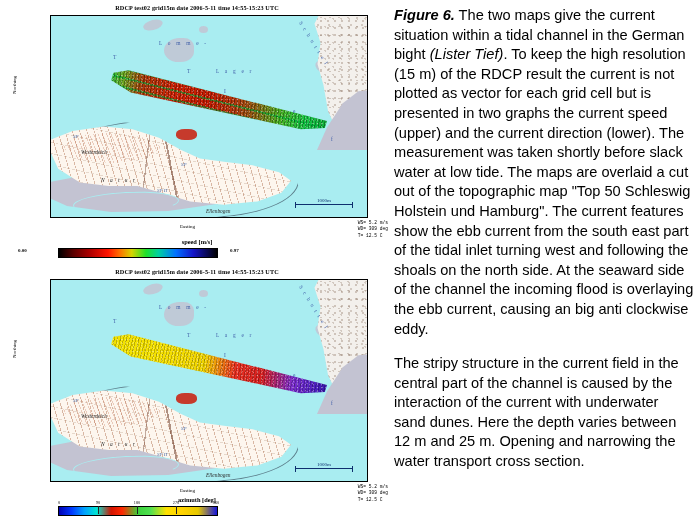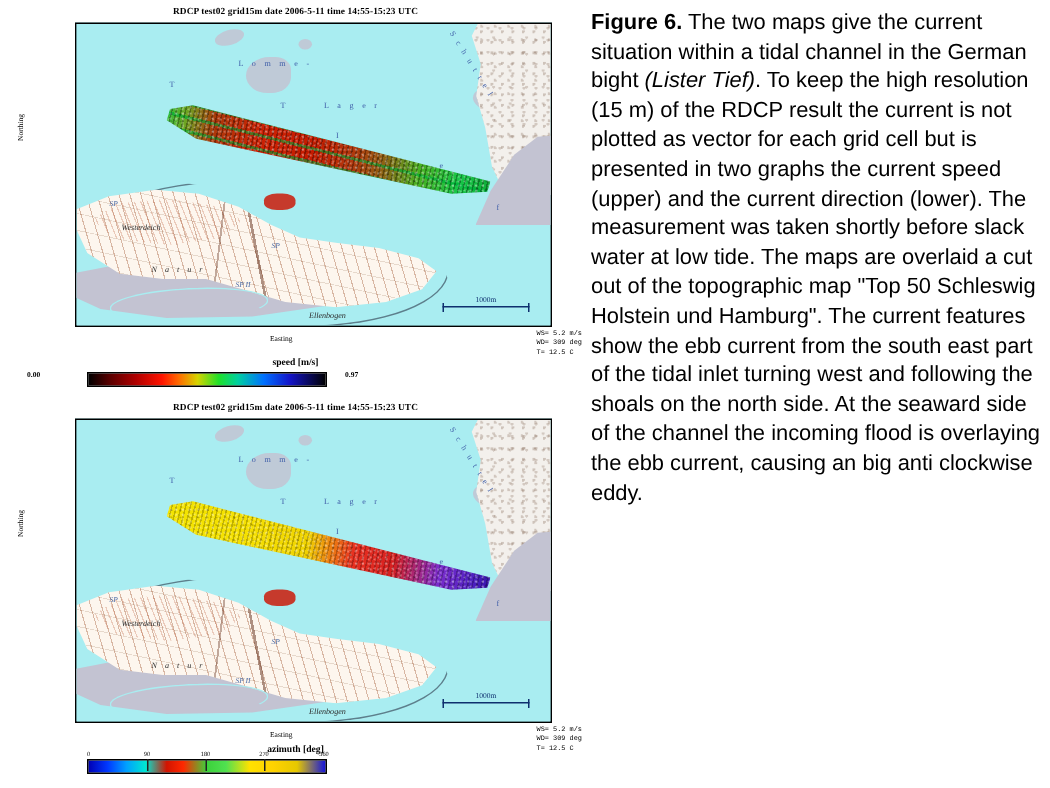--- a/index.html
+++ b/index.html
@@ -7,21 +7,21 @@
   .page{position:relative;width:700px;height:525px;background:#fff;}
 
   
   .caption{
     position:absolute;left:394px;top:6px;width:300px;height:515px;
     font-family:"Liberation Sans",sans-serif;
     font-size:14.6px;line-height:19.6px;color:#000;
     text-align:left;
   }
   .caption p{margin:0 0 15px 0;}
-  .caption .bold{font-weight:bold;}
+  .caption .bold{font-weight:bold;font-style:italic;}
   .caption .ital{font-style:italic;}
 
   
   .panel{position:absolute;left:4px;width:386px;background:#ffffff;}
   .panel.top{top:4px;height:258px;}
   .panel.bot{top:268px;height:254px;}
 
   .plot-title{
     position:absolute;left:0;top:0;width:100%;
     text-align:center;font-size:6.2px;font-weight:bold;
@@ -413,15 +413,16 @@
         <span class="cb-tick" style="left:133px;">180</span>
         <span class="cb-tickmark" style="left:172px;"></span>
         <span class="cb-tick" style="left:172px;">270</span>
         <span class="cb-tick" style="left:212px;">360</span>
       </div>
     </div>
   </div>
 
   <div class="caption">
     <p><span class="bold">Figure 6.</span><span> The two maps give the current situation within a tidal channel in the German bight </span><span class="ital">(Lister Tief)</span><span>. To keep the high resolution (15 m) of the RDCP result the current is not plotted as vector for each grid cell but is presented in two graphs the current speed (upper) and the current direction (lower). The measurement was taken shortly before slack water at low tide. The maps are overlaid a cut out of the topographic map "Top 50 Schleswig Holstein und Hamburg". The current features show the ebb current from the south east part of the tidal inlet turning west and following the shoals on the north side. At the seaward side of the channel the incoming flood is overlaying the ebb current, causing an big anti clockwise eddy.</span></p>
+    <p>The stripy structure in the current field in the central part of the channel is caused by the interaction of the current with underwater sand dunes. Here the depth varies between 12 m and 25 m. Opening and narrowing the water transport cross section.</p>
   </div>
 
 </div>
 
 </body></html>

